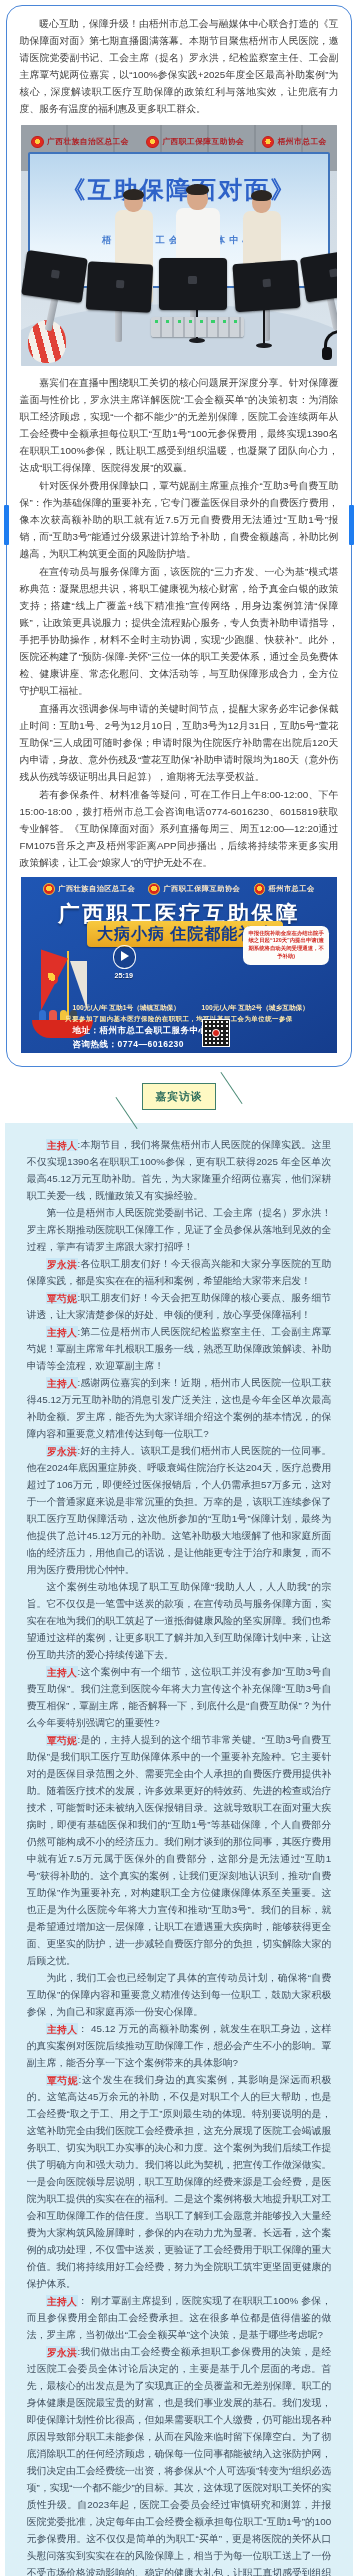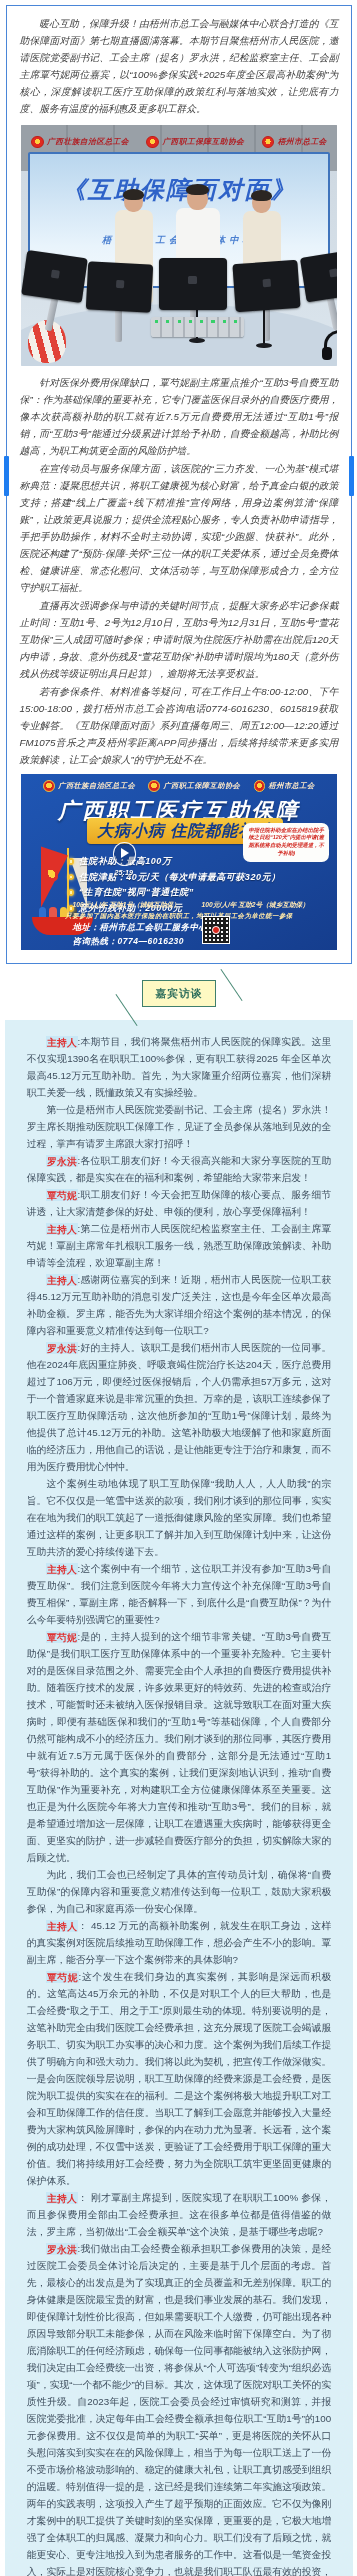--- a/index.html
+++ b/index.html
@@ -1,20 +1,20 @@
 <!DOCTYPE html>
 <html style="font-size:8.2px"><head>
 <meta charset="utf-8">
 <style>
   html,body{margin:0;padding:0;background:#ffffff;}
   body{width:358px;font-family:"Liberation Sans","DejaVu Sans",sans-serif;-webkit-font-smoothing:antialiased;}
   .page{width:358px;overflow:hidden;background:#fff;}
 
   
-  .card{position:relative;margin:5.2px 6.2px 0;border:1.5px solid #4a86d8;border-radius:0;padding:9.3px 12.4px 12.4px;background:#fff;font-style:italic;}
+  .card{position:relative;margin:5.2px 6.2px 0;border:1.5px solid #4a86d8;border-radius:16px;padding:9.3px 12.4px 12.4px;background:#fff;}
   .accent-bar{position:absolute;width:4.6px;height:40px;background:#1f7df0;border-radius:1px;}
   .accent-bar.left{left:-3.1px;top:47%;}
   .accent-bar.right{right:-3.1px;top:47%;}
   .body-text{margin:0;padding:0;font-size:9.8px;line-height:17px;color:#3d3d3d;text-align:justify;text-indent:2em;}
   .card .body-text{margin-bottom:1px;}
 
   
   .studio-photo{position:relative;height:241px;margin:7.2px 1px 8.2px;overflow:hidden;border-radius:1px;background:linear-gradient(#9aa1a8 0,#aab1b8 45px,#cfd9e2 46px,#dce6ee 100%);}
   .sp-wall{position:absolute;left:0;top:0;right:0;height:46px;background:repeating-linear-gradient(90deg,#99a0a7 0 45px,#8a9198 45px 47px);}
   .sp-screen{position:absolute;left:7.2px;right:7.2px;top:27px;height:132px;background:linear-gradient(#b9d6ee,#e9f4fc 70%,#f3f9fd);border:2.6px solid #3f74bc;border-radius:2.1px;}
@@ -166,20 +166,21 @@
       <div class="monitor m1"></div>
       <div class="monitor m2"></div>
       <div class="monitor m3"></div>
       <div class="monitor m4"></div>
       <div class="monitor m5"></div>
       <div class="headphones"></div>
     </div>
 
     <div>
 
+        <p class="body-text"><span>嘉宾们在直播中围绕职工关切的核心问题展开深度分享。针对保障覆盖面与性价比，罗永洪主席详解医院“工会全额买单”的决策初衷：为消除职工经济顾虑，实现“一个都不能少”的无差别保障，医院工会连续两年从工会经费中全额承担每位职工“互助1号”100元参保费用，最终实现1390名在职职工100%参保，既让职工感受到组织温暖，也凝聚了团队向心力，达成“职工得保障、医院得发展”的双赢。</span></p>
         <p class="body-text"><span>针对医保外费用保障缺口，覃芍妮副主席重点推介“互助3号自费互助保”：作为基础保障的重要补充，它专门覆盖医保目录外的自费医疗费用，像本次获高额补助的职工就有近7.5万元自费费用无法通过“互助1号”报销，而“互助3号”能通过分级累进计算给予补助，自费金额越高，补助比例越高，为职工构筑更全面的风险防护墙。</span></p>
         <p class="body-text"><span>在宣传动员与服务保障方面，该医院的“三力齐发、一心为基”模式堪称典范：凝聚思想共识，将职工健康视为核心财富，给予真金白银的政策支持；搭建“线上广覆盖+线下精准推”宣传网络，用身边案例算清“保障账”，让政策更具说服力；提供全流程贴心服务，专人负责补助申请指导，手把手协助操作，材料不全时主动协调，实现“少跑腿、快获补”。此外，医院还构建了“预防-保障-关怀”三位一体的职工关爱体系，通过全员免费体检、健康讲座、常态化慰问、文体活动等，与互助保障形成合力，全方位守护职工福祉。</span></p>
         <p class="body-text"><span>直播再次强调参保与申请的关键时间节点，提醒大家务必牢记参保截止时间：互助1号、2号为12月10日，互助3号为12月31日，互助5号“萱花互助保”三人成团可随时参保；申请时限为住院医疗补助需在出院后120天内申请，身故、意外伤残及“萱花互助保”补助申请时限均为180天（意外伤残从伤残等级证明出具日起算），逾期将无法享受权益。</span></p>
         <p class="body-text"><span>若有参保条件、材料准备等疑问，可在工作日上午8:00-12:00、下午15:00-18:00，拨打梧州市总工会咨询电话0774-6016230、6015819获取专业解答。《互助保障面对面》系列直播每周三、周五12:00—12:20通过FM1075音乐之声及梧州零距离APP同步播出，后续将持续带来更多实用政策解读，让工会“娘家人”的守护无处不在。</span></p>
       </div>
 
     <div class="poster">
       <div class="po-logos">
 
       <span class="po-logo">
@@ -203,39 +204,20 @@
         <div class="sail-main"></div>
         <div class="sail-back"></div>
         <div class="crew">
             <i></i>
             <i></i>
             <i></i>
             <i></i>
           </div>
         <div class="hull"></div>
       </div>
-      <div class="po-bullets">
-
-      <div class="po-bullet">
-            <i class="bulb"></i>
-            <span>住院补助：最高100万</span>
-          </div>
-          <div class="po-bullet">
-            <i class="bulb"></i>
-            <span>住院津贴：40元/天（每次申请最高可获320元）</span>
-          </div>
-          <div class="po-bullet">
-            <i class="bulb"></i>
-            <span>“生育住院”视同“普通住院”</span>
-          </div>
-          <div class="po-bullet">
-            <i class="bulb"></i>
-            <span>意外伤残补助：20000元</span>
-          </div>
-        </div>
       <div class="po-play"></div>
       <div class="po-time">25:19</div>
       <div class="po-fees">
         <span>100元/人/年  互助1号（城镇互助保）</span>
         <span>100元/人/年  互助2号（城乡互助保）</span>
       </div>
       <div class="po-note">只要参加了国内基本医疗保险的在职职工，均可以基层工会为单位统一参保</div>
       <div class="po-addr">地址：梧州市总工会职工服务中心</div>
       <div class="po-tel">咨询热线：0774—6016230</div>
       <div class="po-qr"></div>
@@ -257,21 +239,21 @@
       <p class="iv-p"><span class="speaker">罗永洪</span><span>:各位职工朋友们好！今天很高兴能和大家分享医院的互助保障实践，都是实实在在的福利和案例，希望能给大家带来启发！</span></p>
 
       <p class="iv-p"><span class="speaker">覃芍妮</span><span>:职工朋友们好！今天会把互助保障的核心要点、服务细节讲透，让大家清楚参保的好处、申领的便利，放心享受保障福利！</span></p>
 
       <p class="iv-p"><span class="speaker">主持人</span><span>:第二位是梧州市人民医院纪检监察室主任、工会副主席覃芍妮！覃副主席常年扎根职工服务一线，熟悉互助保障政策解读、补助申请等全流程，欢迎覃副主席！</span></p>
 
       <p class="iv-p"><span class="speaker">主持人</span><span>:感谢两位嘉宾的到来！近期，梧州市人民医院一位职工获得45.12万元互助补助的消息引发广泛关注，这也是今年全区单次最高补助金额。罗主席，能否先为大家详细介绍这个案例的基本情况，的保障内容和重要意义精准传达到每一位职工?</span></p>
 
       <p class="iv-p"><span class="speaker">罗永洪</span><span>:好的主持人。该职工是我们梧州市人民医院的一位同事。他在2024年底因重症肺炎、呼吸衰竭住院治疗长达204天，医疗总费用超过了106万元，即便经过医保报销后，个人仍需承担57万多元，这对于一个普通家庭来说是非常沉重的负担。万幸的是，该职工连续参保了职工医疗互助保障活动，这次他所参加的“互助1号”保障计划，最终为他提供了总计45.12万元的补助。这笔补助极大地缓解了他和家庭所面临的经济压力，用他自己的话说，是让他能更专注于治疗和康复，而不用为医疗费用忧心忡忡。</span></p>
 
-      <p class="iv-p"><span>这个案例生动地体现了职工互助保障“我助人人，人人助我”的宗旨。它不仅仅是一笔雪中送炭的款项，我们刚才谈到的那位同事，实实在在地为我们的职工筑起了一道抵御健康风险的坚实屏障。我们也希望通过这样的案例，让更多职工了解并加入到互助保障计划中来，让这份互助共济的爱心持续传递下去。</span></p>
+      <p class="iv-p"><span>这个案例生动地体现了职工互助保障“我助人人，人人助我”的宗旨。它不仅仅是一笔雪中送炭的款项，在宣传动员与服务保障方面，实实在在地为我们的职工筑起了一道抵御健康风险的坚实屏障。我们也希望通过这样的案例，让更多职工了解并加入到互助保障计划中来，让这份互助共济的爱心持续传递下去。</span></p>
 
       <p class="iv-p"><span class="speaker">主持人</span><span>:这个案例中有一个细节，这位职工并没有参加“互助3号自费互助保”。我们注意到医院今年将大力宣传这个补充保障“互助3号自费互相保”，覃副主席，能否解释一下，到底什么是“自费互助保”？为什么今年要特别强调它的重要性?</span></p>
 
       <p class="iv-p"><span class="speaker">覃芍妮</span><span>:是的，主持人提到的这个细节非常关键。“互助3号自费互助保”是我们职工医疗互助保障体系中的一个重要补充险种。它主要针对的是医保目录范围之外、需要完全由个人承担的自费医疗费用提供补助。随着医疗技术的发展，许多效果更好的特效药、先进的检查或治疗技术，可能暂时还未被纳入医保报销目录。这就导致职工在面对重大疾病时，即便有基础医保和我们的“互助1号”等基础保障，个人自费部分仍然可能构成不小的经济压力。我们刚才谈到的那位同事，其医疗费用中就有近7.5万元属于医保外的自费部分，这部分是无法通过“互助1号”获得补助的。这个真实的案例，让我们更深刻地认识到，推动“自费互助保”作为重要补充，对构建职工全方位健康保障体系至关重要。这也正是为什么医院今年将大力宣传和推动“互助3号”。我们的目标，就是希望通过增加这一层保障，让职工在遭遇重大疾病时，能够获得更全面、更坚实的防护，进一步减轻自费医疗部分的负担，切实解除大家的后顾之忧。</span></p>
 
       <p class="iv-p"><span>为此，我们工会也已经制定了具体的宣传动员计划，确保将“自费互助保”的保障内容和重要意义精准传达到每一位职工，鼓励大家积极参保，为自己和家庭再添一份安心保障。</span></p>
 
       <p class="iv-p"><span class="speaker">主持人</span><span>： 45.12 万元的高额补助案例，就发生在职工身边，这样的真实案例对医院后续推动互助保障工作，想必会产生不小的影响。覃副主席，能否分享一下这个案例带来的具体影响?</span></p>
 
       <p class="iv-p"><span class="speaker">覃芍妮</span><span>:这个发生在我们身边的真实案例，其影响是深远而积极的。这笔高达45万余元的补助，不仅是对职工个人的巨大帮助，也是工会经费“取之于工、用之于工”原则最生动的体现。特别要说明的是，这笔补助完全由我们医院工会经费承担，这充分展现了医院工会竭诚服务职工、切实为职工办实事的决心和力度。这个案例为我们后续工作提供了明确方向和强大动力。我们将以此为契机，把宣传工作做深做实。一是会向医院领导层说明，职工互助保障的经费来源是工会经费，是医院为职工提供的实实在在的福利。二是这个案例将极大地提升职工对工会和互助保障工作的信任度。当职工了解到工会愿意并能够投入大量经费为大家构筑风险屏障时，参保的内在动力尤为显著。长远看，这个案例的成功处理，不仅雪中送炭，更验证了工会经费用于职工保障的重大价值。我们将持续用好工会经费，努力为全院职工筑牢更坚固更健康的保护体系。</span></p>

